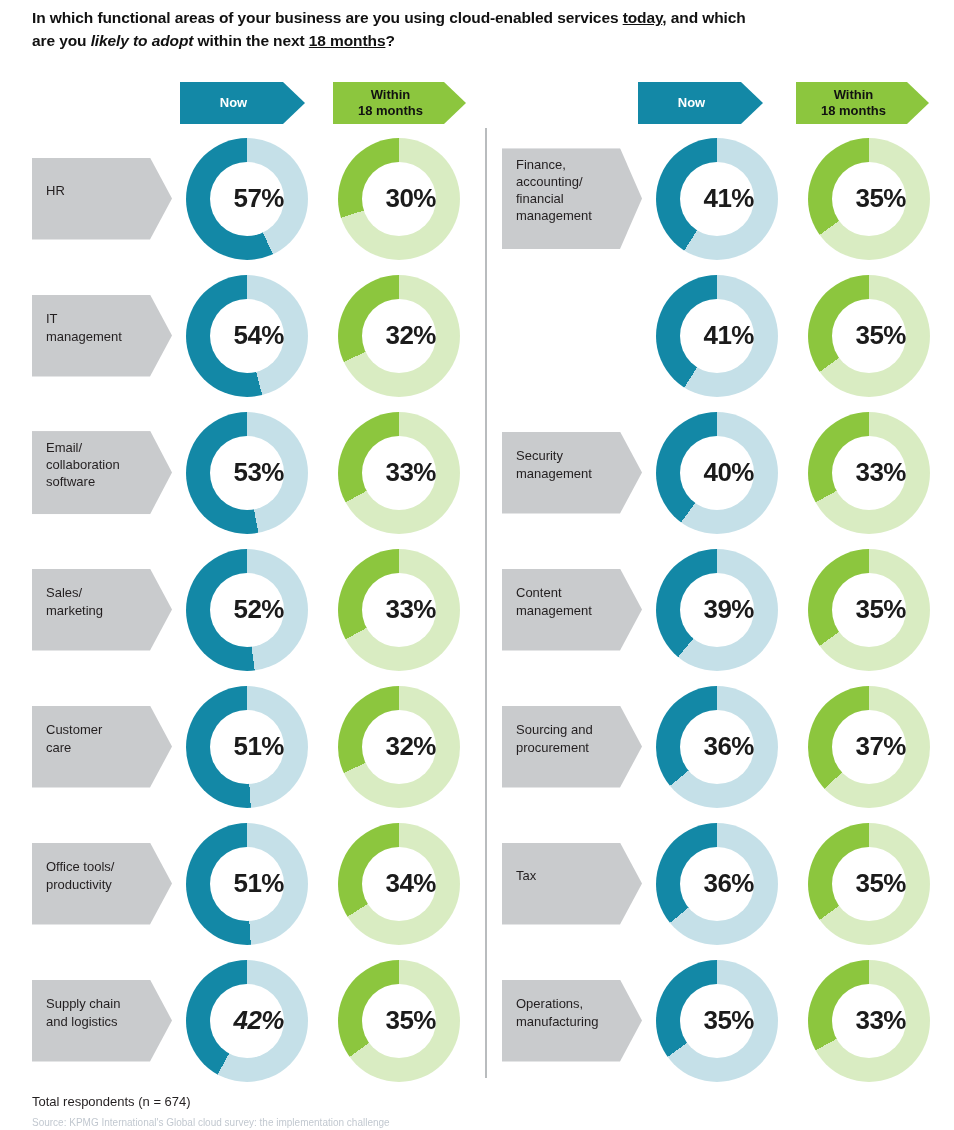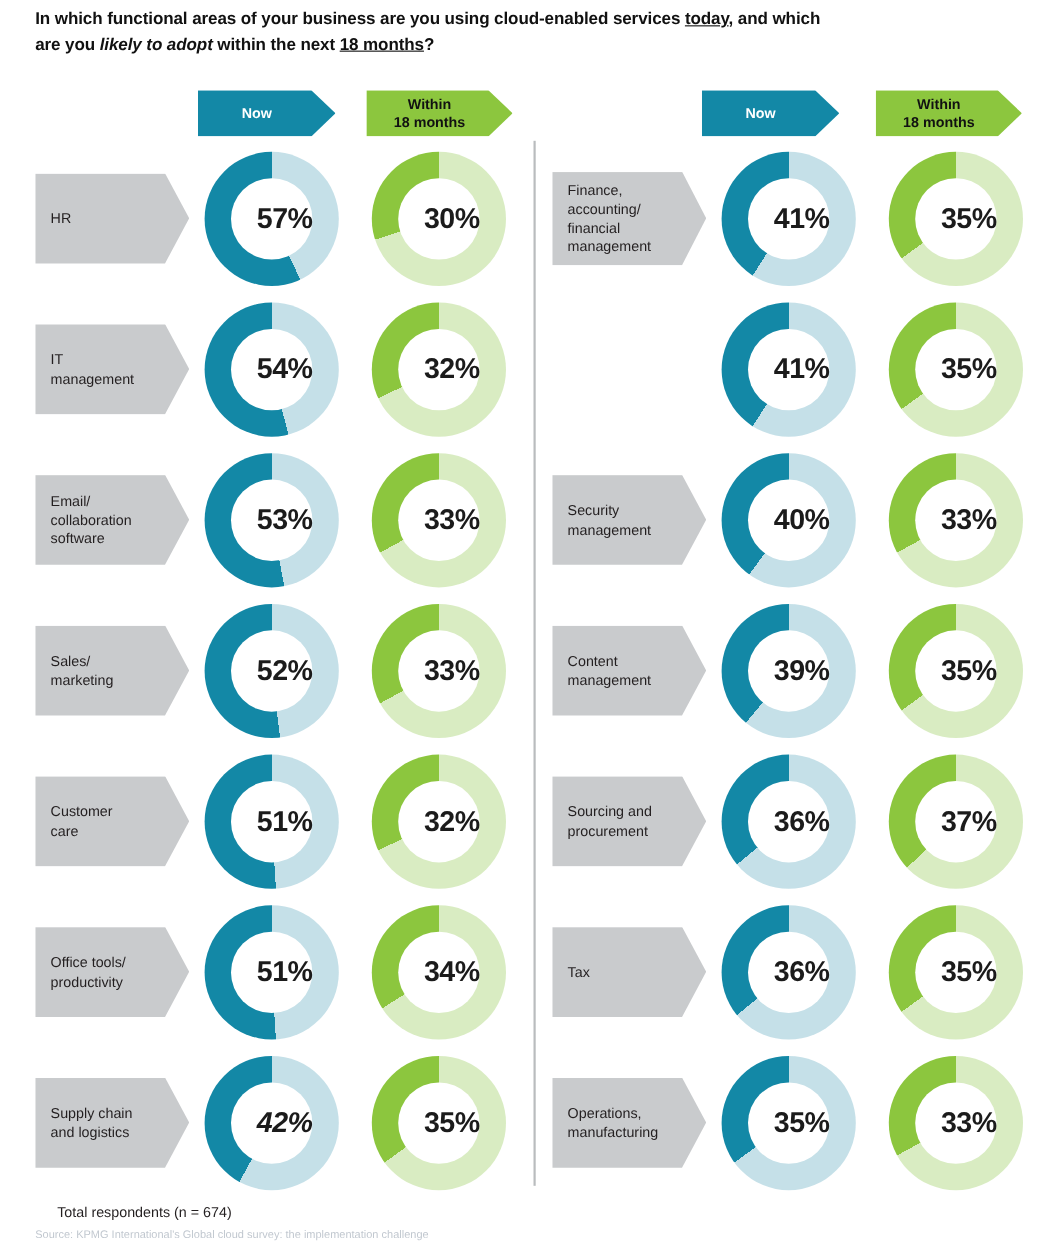--- a/index.html
+++ b/index.html
@@ -78,21 +78,21 @@
     top: 50%;
     transform: translateY(-50%);
     width: 140px;
     min-height: 82px;
     background: #c9cbcd;
     -webkit-clip-path: polygon(0 0, calc(100% - 22px) 0, 100% 50%, calc(100% - 22px) 100%, 0 100%);
     clip-path: polygon(0 0, calc(100% - 22px) 0, 100% 50%, calc(100% - 22px) 100%, 0 100%);
     display: flex;
     align-items: center;
     box-sizing: border-box;
-    padding: 8px 26px 8px 14px;
+    padding: 8px 26px 24px 14px;
   }
   .cat-label span {
     font-size: 13px;
     line-height: 1.33;
     color: #231f20;
     white-space: pre-line;
   }
 
   
   .donut {
@@ -126,21 +126,20 @@
     white-space: nowrap;
   }
 
   
   #footer-note {
     position: absolute;
     left: 32px;
     top: 1094px;
     font-size: 13px;
     color: #231f20;
-    margin-left: 20px;
   }
   #footer-source {
     position: absolute;
     left: 32px;
     top: 1117px;
     font-size: 10px;
     font-weight: normal;
     color: #8e9aa8;
     opacity: 0.55;
     white-space: nowrap;

